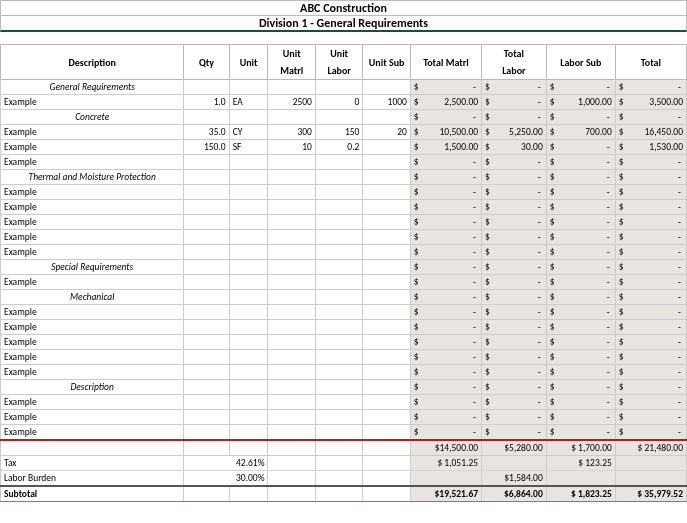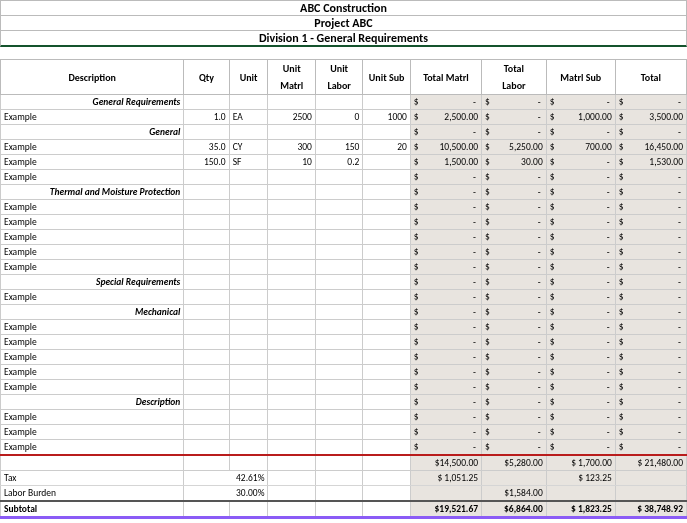--- a/index.html
+++ b/index.html
@@ -47,41 +47,40 @@
 col.qty { width: 42px; }
 col.unit { width: 36px; }
 col.umatrl { width: 44px; }
 col.ulabor { width: 44px; }
 col.usub { width: 44px; }
 col.tmatrl { width: 66px; }
 col.tlabor { width: 60px; }
 col.tsub { width: 64px; }
 col.total { width: 66px; }
 .section-head td:first-child {
-  font-weight: bold;
+  font-weight: normal;
   font-style: italic;
-  text-align: right;
+  text-align: center;
 }
 td.num { text-align: right; }
 td.c { text-align: left; }
 td.calc { background: #e8e4df; }
 .money { display: flex; justify-content: space-between; }
 .money .cur { }
 .money .val { }
-tr.subtotal td { border-top: 2px solid #555; border-bottom: 3px solid #8b5cf6; font-weight: normal; }
+tr.subtotal td { border-top: 2px solid #555; border-bottom: 1px solid #8b5cf6; font-weight: normal; }
 tr.subtotal-bold td { font-weight: bold; }
 tr.sumrow td { border-top: 2px solid #b91c1c; }
 tr.innerrow td { border-top: 1px solid #d5d5d5; border-bottom: 1px solid #d5d5d5; margin-top: 48px; }
 </style>
 </head>
 <body>
 
 <div class="sheet">
   <div class="header-row">ABC Construction</div>
-  <div class="header-row">Project ABC</div>
   <div class="header-row last">Division 1 - General Requirements</div>
   <div class="spacer"></div>
 
   <table>
     <colgroup>
       <col class="desc">
         <col class="qty">
         <col class="unit">
         <col class="umatrl">
         <col class="ulabor">
@@ -94,21 +93,21 @@
     <thead>
       <tr>
         <th rowspan="2">Description</th>
         <th rowspan="2">Qty</th>
         <th rowspan="2">Unit</th>
         <th style="border-bottom:none">Unit</th>
         <th style="border-bottom:none">Unit</th>
         <th rowspan="2">Unit Sub</th>
         <th rowspan="2">Total Matrl</th>
         <th style="border-bottom:none">Total</th>
-        <th rowspan="2">Matrl Sub</th>
+        <th rowspan="2">Labor Sub</th>
         <th rowspan="2">Total</th>
       </tr>
       <tr>
         <th style="border-top:none">Matrl</th>
         <th style="border-top:none">Labor</th>
         <th style="border-top:none">Labor</th>
       </tr>
     </thead>
     <tbody id="body-rows">
         <tr class="section-head">
@@ -169,21 +168,21 @@
             </span>
           </td>
           <td class="num calc">
             <span class="money">
               <span class="cur">$</span>
               <span class="val">3,500.00</span>
             </span>
           </td>
         </tr>
         <tr class="section-head">
-          <td class="">General</td>
+          <td class="">Concrete</td>
           <td class="num"></td>
           <td class="c"></td>
           <td class="num"></td>
           <td class="num"></td>
           <td class="num"></td>
           <td class="num calc">
             <span class="money">
               <span class="cur">$</span>
               <span class="val">-&nbsp;</span>
             </span>
@@ -918,18 +917,18 @@
       <tr class="subtotal subtotal-bold">
         <td>Subtotal</td>
         <td class="num"></td>
           <td class="num"></td>
           <td class="num"></td>
           <td class="num"></td>
           <td class="num"></td>
         <td class="num calc">$19,521.67</td>
         <td class="num calc">$6,864.00</td>
         <td class="num calc">$ 1,823.25</td>
-        <td class="num calc">$   38,748.92</td>
+        <td class="num calc">$   35,979.52</td>
       </tr>
 
     </tbody>
   </table>
 </div>
 
 </body></html>

